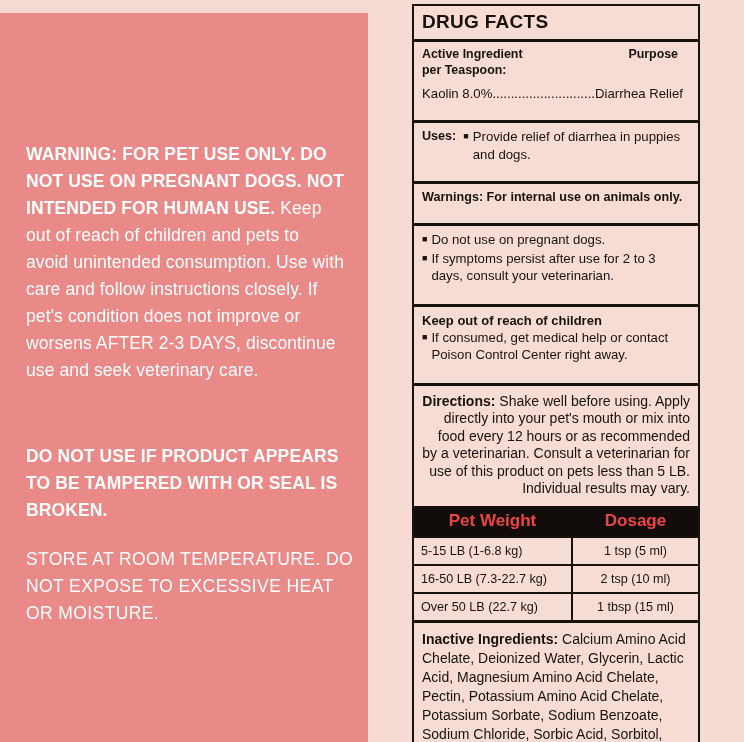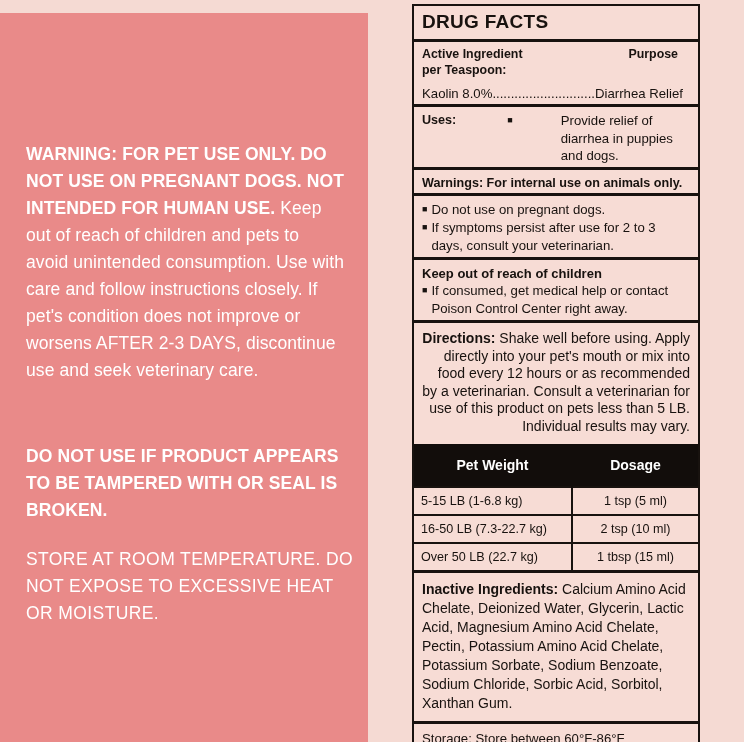--- a/index.html
+++ b/index.html
@@ -63,21 +63,21 @@
     left: 412px;
     top: 4px;
     width: 288px;
     box-sizing: border-box;
     background: #F7DCD5;
     border: 2.5px solid #18120F;
     color: #18120F;
   }
   .df-section {
     box-sizing: border-box;
-    padding: 5px 8px 2px 8px;
+    padding: 5px 8px 18px 8px;
   }
   .sep-thick { border-top: 3.5px solid #18120F; }
 
   #df-title {
     font-size: 19px;
     font-weight: bold;
     letter-spacing: 0.3px;
     padding: 5px 8px 6px 8px;
   }
 
@@ -94,21 +94,20 @@
     font-size: 13.2px;
     line-height: 17px;
     margin-top: 7px;
     white-space: nowrap;
   }
 
   .uses-row {
     display: flex;
     font-size: 13.2px;
     line-height: 17.5px;
-    gap: 44px;
   }
   .uses-label {
     font-weight: bold;
     font-size: 12.6px;
     padding-right: 7px;
     white-space: nowrap;
   }
   .bullet {
     font-size: 9px;
     vertical-align: 2px;
@@ -142,24 +141,24 @@
   .directions b { font-weight: bold; }
 
   
   #dosage-table {
     width: 100%;
     border-collapse: collapse;
     font-size: 12.6px;
   }
   #dosage-table th {
     background: #120D0B;
-    color: #ffffff;
-    font-weight: bold;
-    font-size: 14px;
-    padding: 13px 4px;
+    color: #ef4444;
+    font-weight: bold;
+    font-size: 17px;
+    padding: 5px 4px;
     text-align: center;
   }
   #dosage-table th.c1 { border-right: 2px solid #120D0B; }
   #dosage-table td {
     padding: 6px 7px;
     border-top: 2.2px solid #18120F;
   }
   #dosage-table td.c1 {
     text-align: left;
     border-right: 2.2px solid #18120F;

